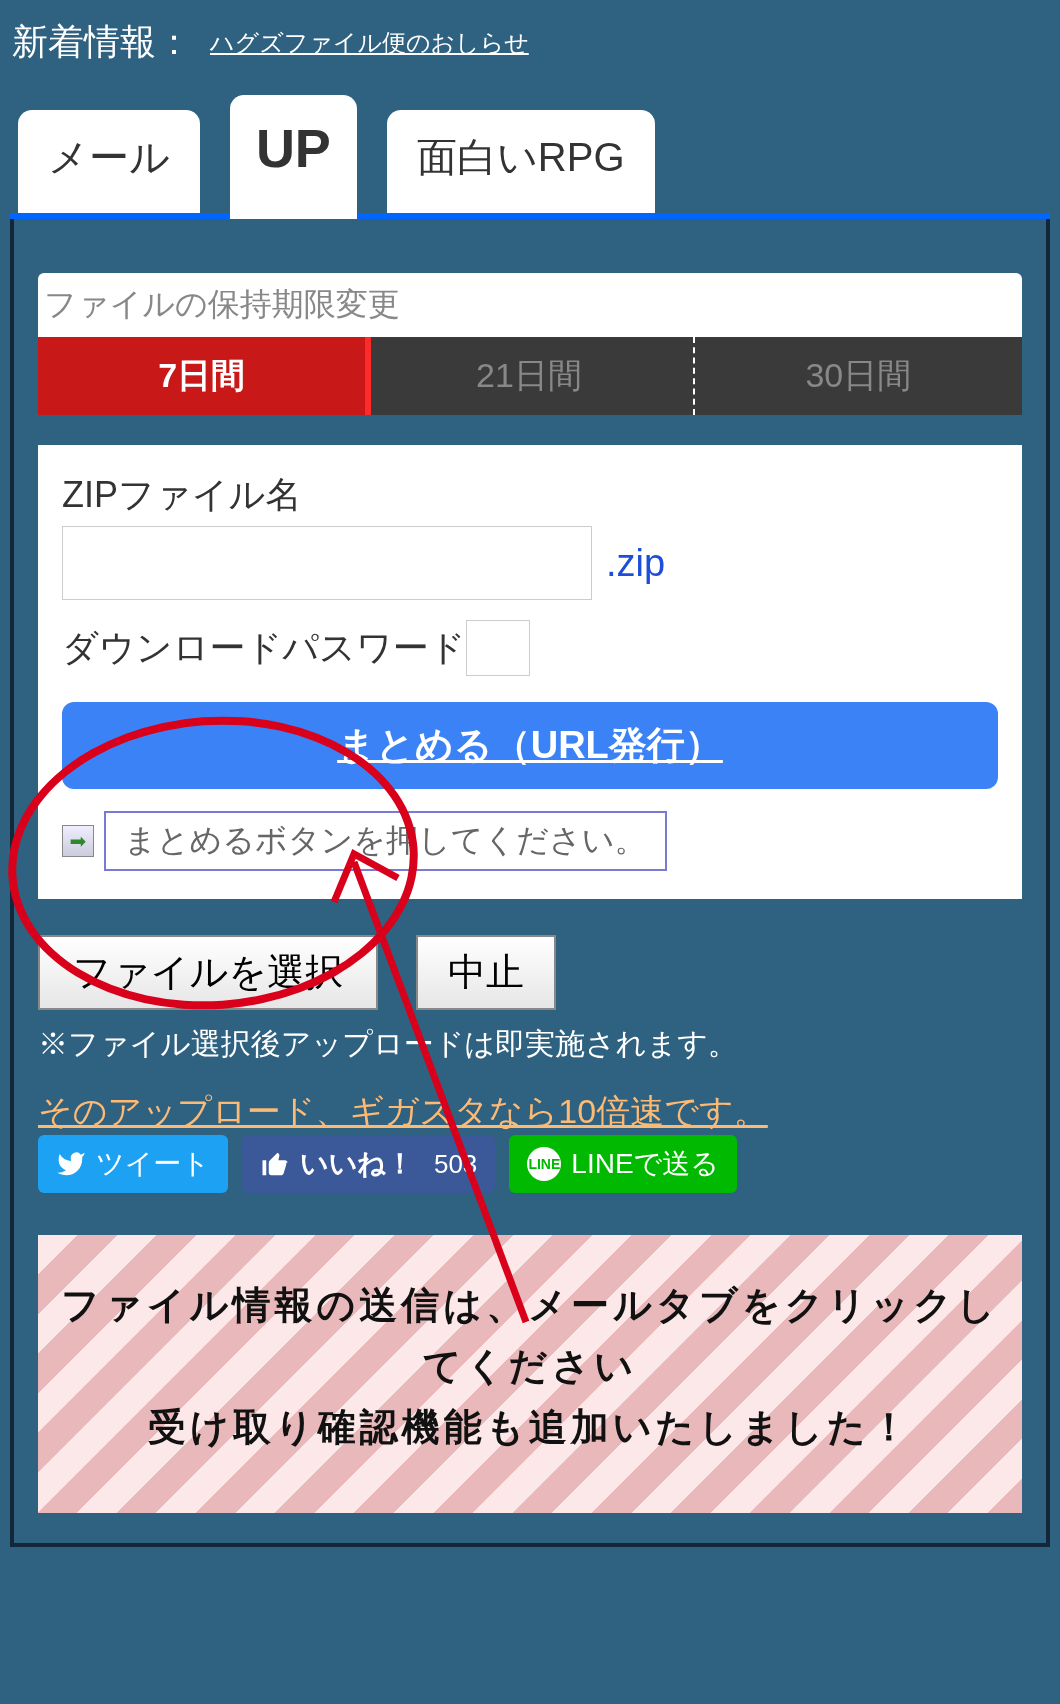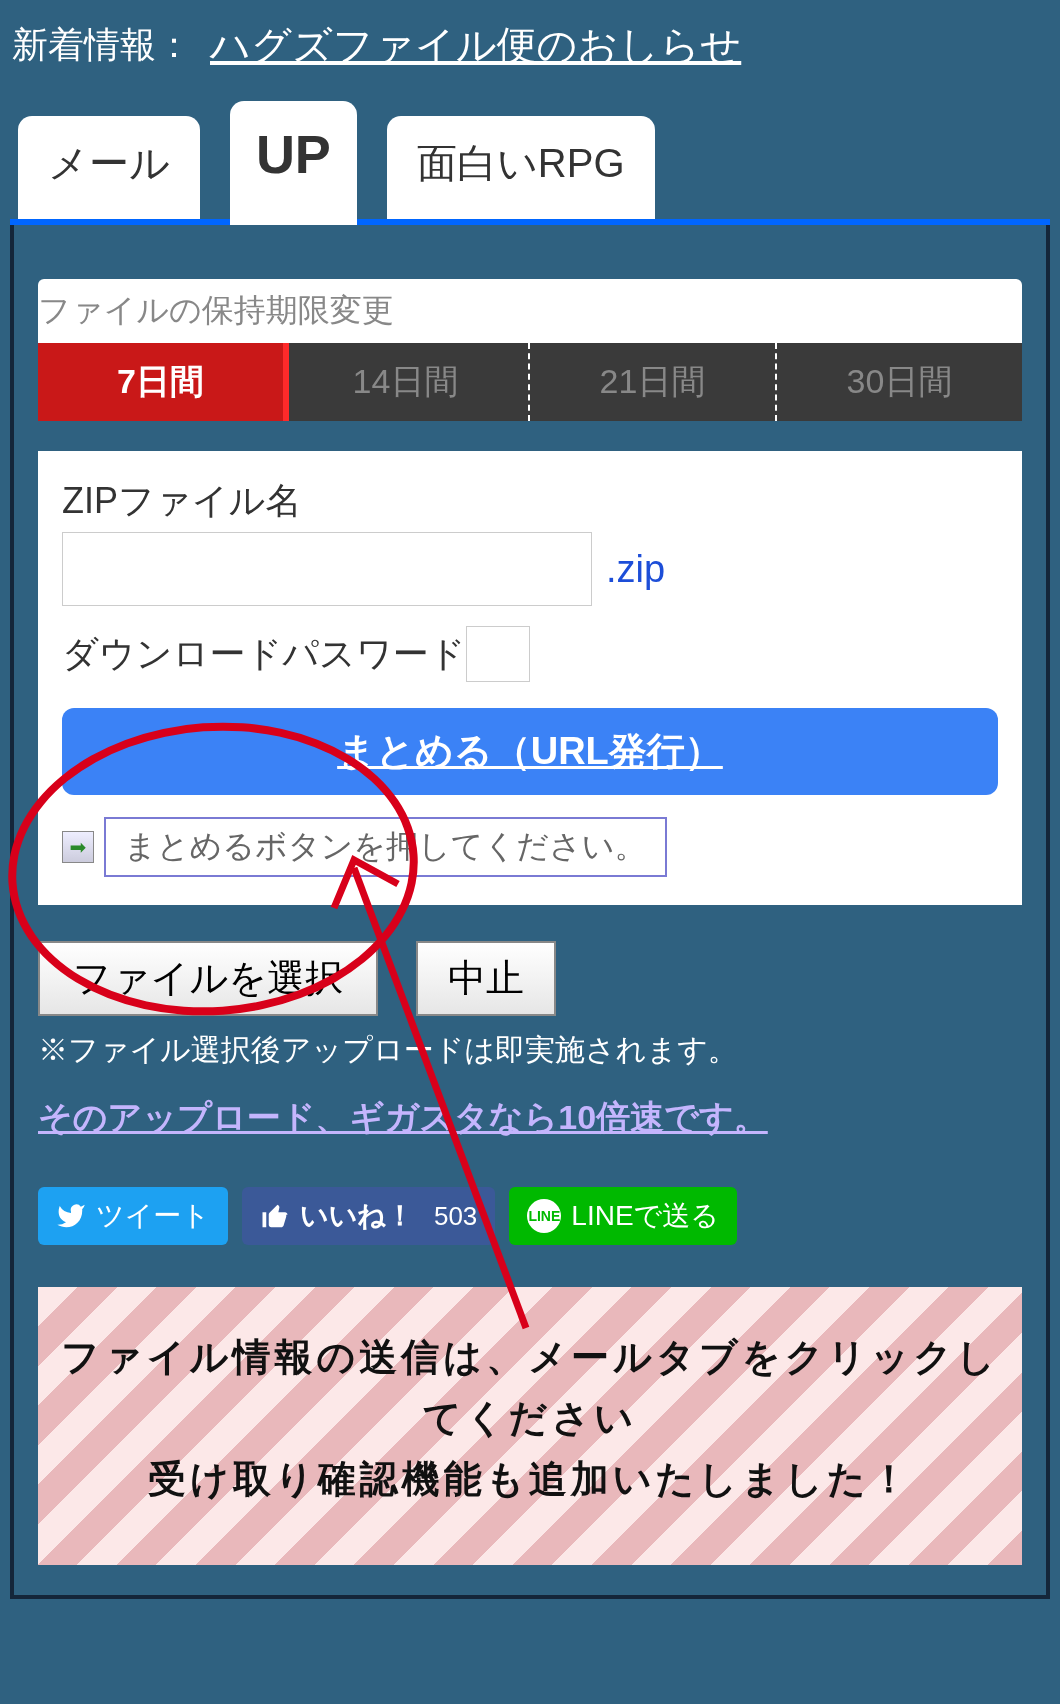--- a/index.html
+++ b/index.html
@@ -15,21 +15,21 @@
   align-items: center;
   gap: 18px;
   padding: 18px 0 0 12px;
 }
 .header-label {
   color: #fff;
   font-size: 36px;
 }
 .header-link {
   color: #fff;
-  font-size: 40px;
+  font-size: 24px;
   text-decoration: underline;
 }
 .tabs {
   display: flex;
   align-items: flex-end;
   gap: 30px;
   padding: 28px 0 0 18px;
 }
 .tab {
   background: #fff;
@@ -55,21 +55,21 @@
   margin: 0 10px;
   border: 4px solid #14263a;
   border-top: none;
   background: #2f6180;
   padding: 54px 24px 30px 24px;
   position: relative;
 }
 .retention-header {
   background: #fff;
   border-radius: 6px 6px 0 0;
-  padding: 10px 0;
+  padding: 10px 6px;
   font-size: 32px;
   color: #888;
 }
 .retention-tabs {
   display: flex;
   background: #3a3a3a;
 }
 .ret-tab {
   flex: 1;
   text-align: center;
@@ -190,26 +190,24 @@
   cursor: pointer;
 }
 .file-btn { width: 340px; }
 .cancel-btn { width: 140px; }
 .note {
   color: #fff;
   font-size: 30px;
   margin-bottom: 24px;
 }
 .speed-link {
-  color: #c4b5fd;
+  color: #fdba74;
   font-size: 34px;
   text-decoration: underline;
   display: inline-block;
-  margin-bottom: 46px;
-  font-weight: bold;
 }
 .social-row {
   display: flex;
   gap: 14px;
   align-items: stretch;
 }
 .social-btn {
   display: flex;
   align-items: center;
   gap: 10px;
@@ -279,21 +277,20 @@
   <div class="tab active">UP</div>
   <div class="tab">面白いRPG</div>
 </div>
 <div class="tab-bar"></div>
 
 <div class="panel">
 
   <div class="retention-header">ファイルの保持期限変更</div>
   <div class="retention-tabs">
     <div class="ret-tab active">7日間</div>
-    <div class="ret-tab">14日間</div>
     <div class="ret-tab">21日間</div>
     <div class="ret-tab">30日間</div>
   </div>
 
   <div class="form-box">
     <div class="form-label">ZIPファイル名</div>
     <div class="zip-row">
       <input class="zip-input" type="text" style="">
       <span class="zip-suffix">.zip</span>
     </div>

